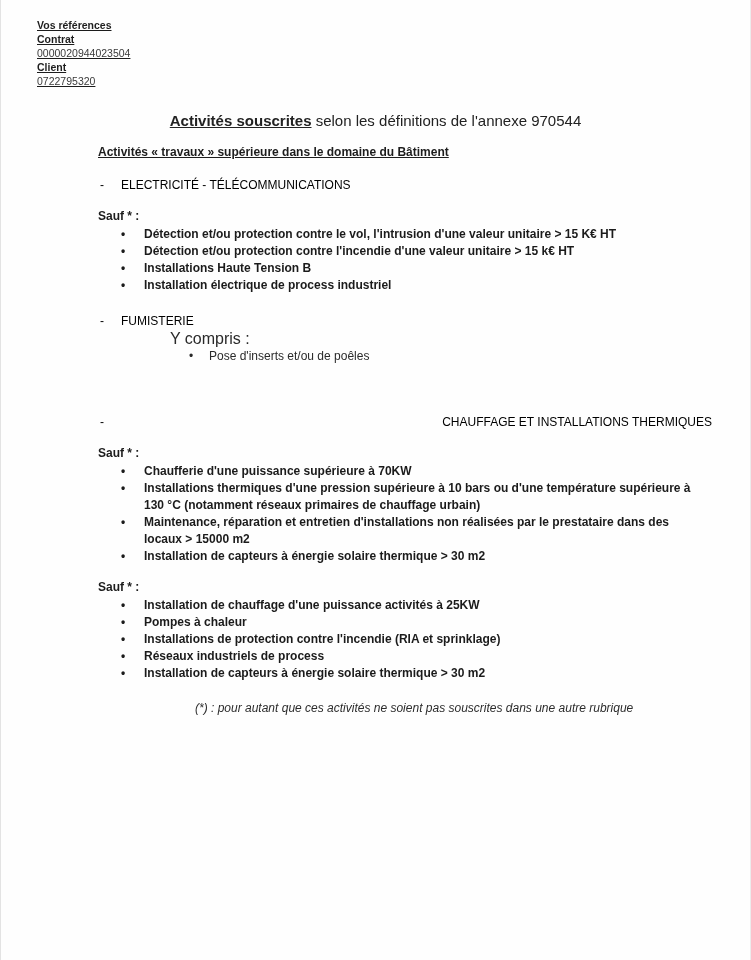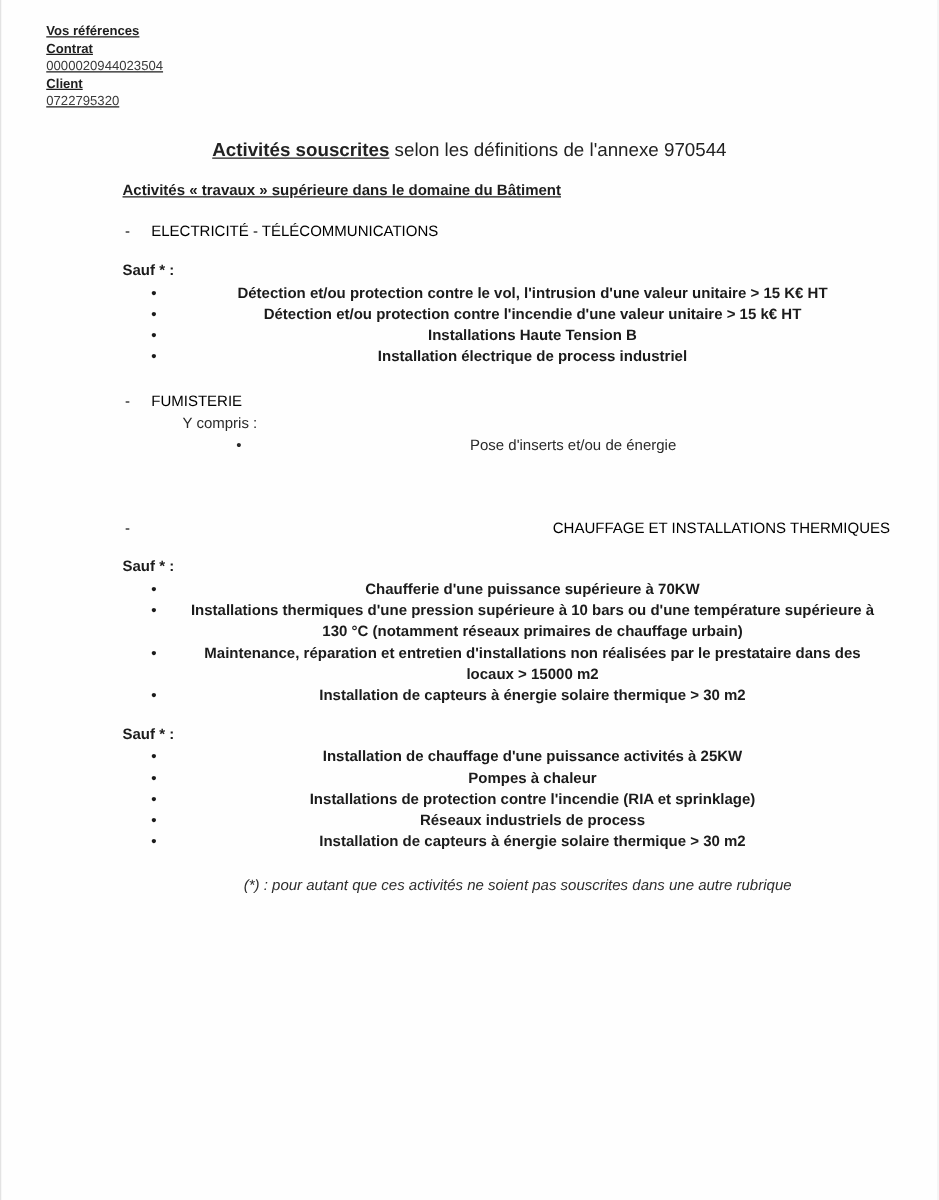--- a/index.html
+++ b/index.html
@@ -75,33 +75,32 @@
   .mt-s4 { margin-top: 18px; }
 
   .exception-label {
     margin-top: 14px;
     font-size: 12px;
     line-height: 17px;
     font-weight: 700;
     color: #1c1c1c;
   }
   .inclusion-label {
-    margin-left: 48px;
-    font-size: 12px;
+    margin-left: 72px;
+    font-size: 16px;
     line-height: 17px;
     font-weight: 400;
     color: #2a2a2a;
   }
 
   ul.bullets {
     list-style: none;
     margin: 1px 0 0 0;
     padding: 0;
     width: 610px;
-    text-align: center;
   }
   ul.bullets li {
     position: relative;
     padding-left: 46px;
     font-size: 12px;
     line-height: 17px;
     font-weight: 700;
     color: #1b1b1b;
     box-sizing: border-box;
   }
@@ -157,21 +156,21 @@
         <li>Détection et/ou protection contre l'incendie d'une valeur unitaire &gt; 15 k€ HT</li>
         <li>Installations Haute Tension B</li>
         <li>Installation électrique de process industriel</li>
       </ul>
     </div>
 
     <div class="section">
       <div class="section-title mt-s2">FUMISTERIE</div>
       <div class="inclusion-label">Y compris :</div>
       <ul class="bullets inclusion">
-        <li>Pose d'inserts et/ou de énergie</li>
+        <li>Pose d'inserts et/ou de poêles</li>
       </ul>
     </div>
 
     <div class="section">
       <div class="section-title mt-s3">CHAUFFAGE ET INSTALLATIONS THERMIQUES</div>
       <div class="exception-label">Sauf * :</div>
       <ul class="bullets">
         <li>Chaufferie d'une puissance supérieure à 70KW</li>
         <li>Installations thermiques d'une pression supérieure à 10 bars ou d'une température supérieure à 130 °C (notamment réseaux primaires de chauffage urbain)</li>
         <li>Maintenance, réparation et entretien d'installations non réalisées par le prestataire dans des locaux &gt; 15000 m2</li>

